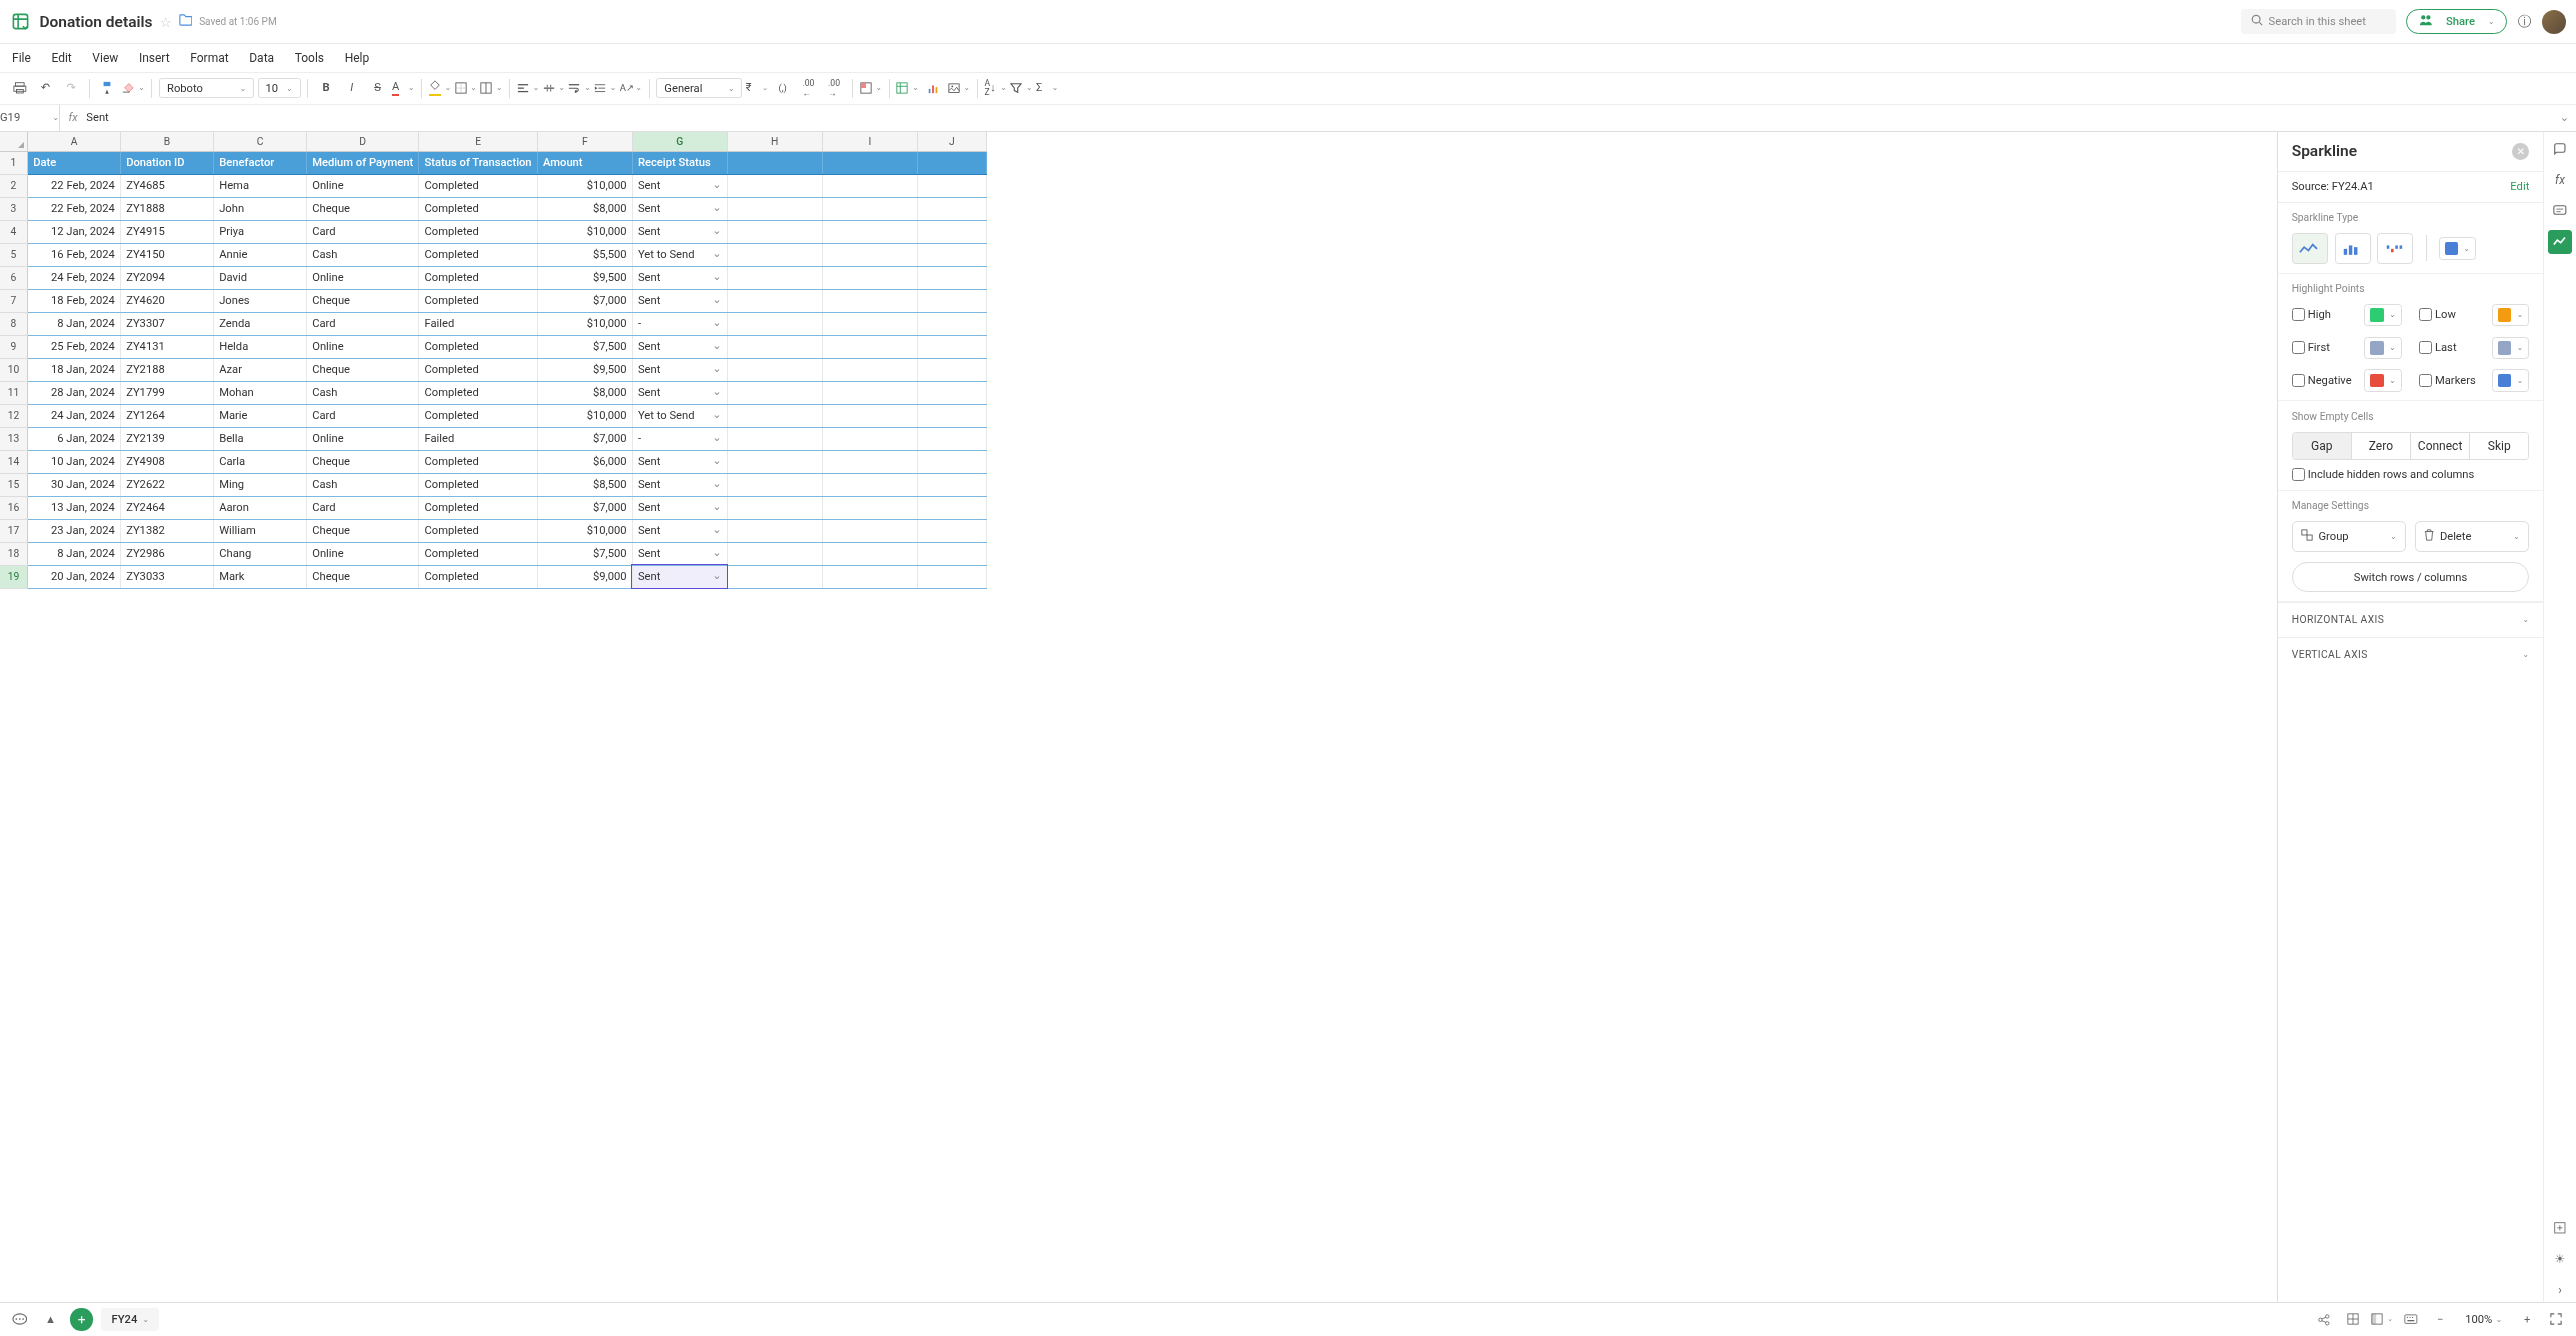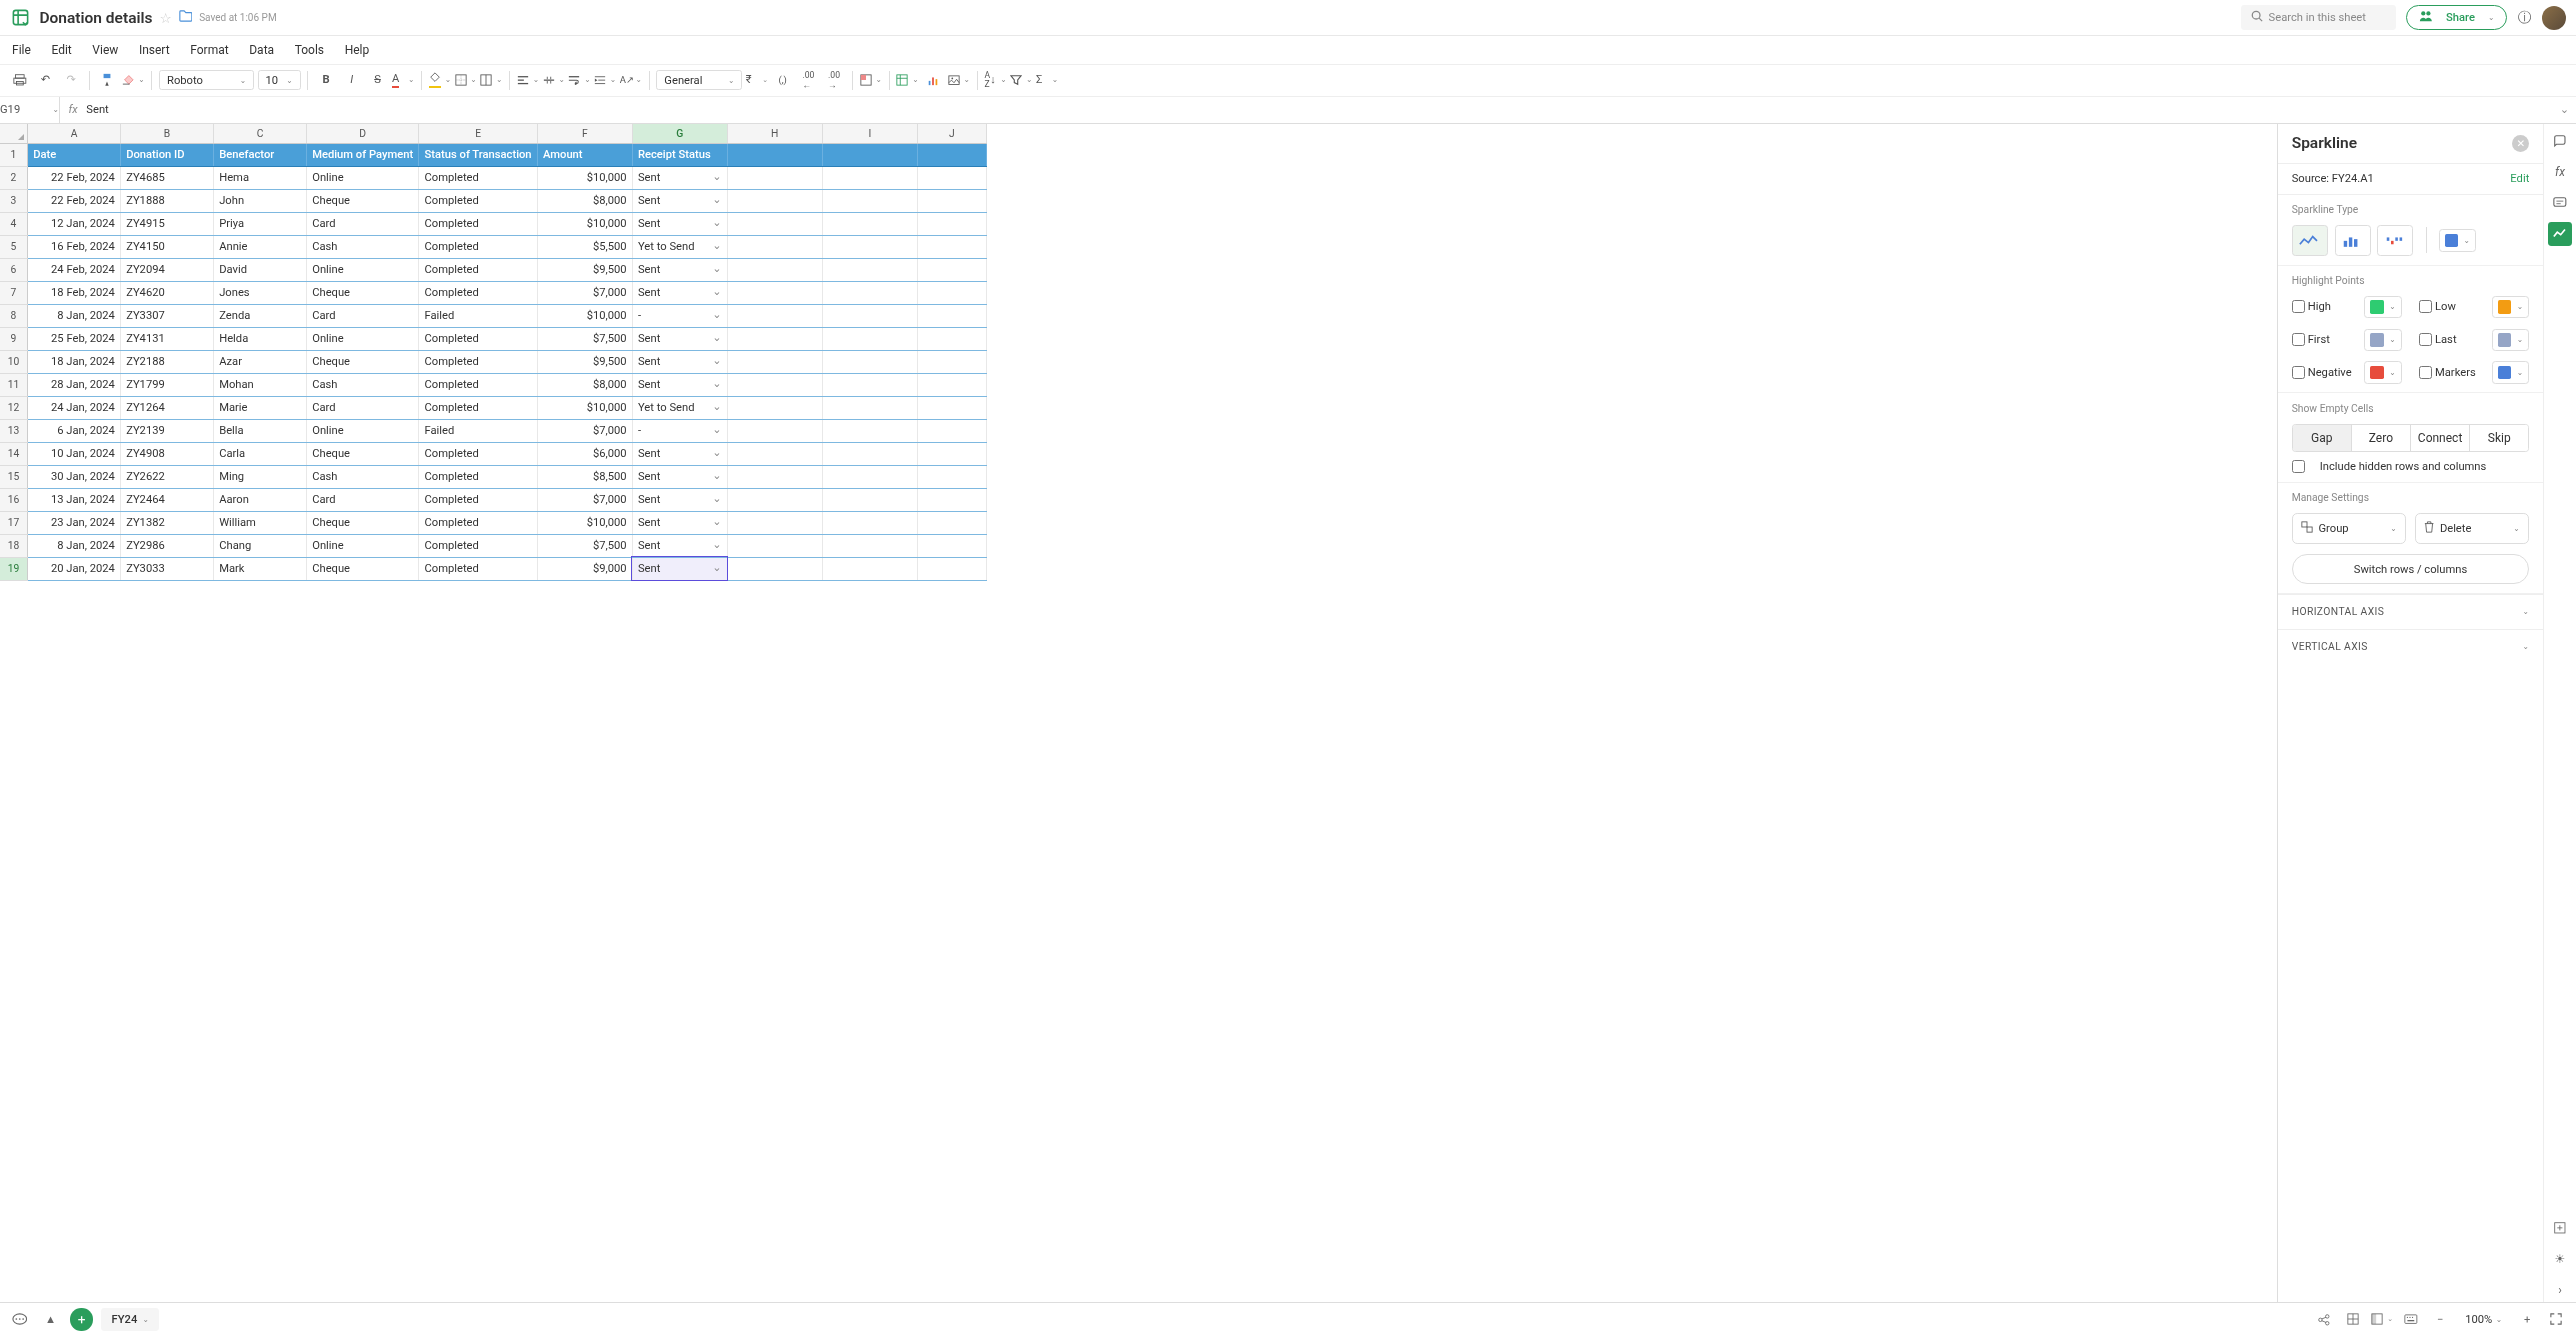--- a/index.html
+++ b/index.html
@@ -1,20 +1,20 @@
 <!DOCTYPE html>
 <html style="font-size:13.7px"><head>
 <meta charset="utf-8">
 <style>
 *{box-sizing:border-box;margin:0;padding:0;font-family:-apple-system,BlinkMacSystemFont,"Segoe UI",Roboto,sans-serif}
 body{background:#fff;font-size:11.2px;color:#333;overflow:hidden}
 .app{display:flex;flex-direction:column;height:100vh}
 
 
-.topbar{display:flex;align-items:center;padding:5.2px 10.3px;border-bottom:0.9px solid #e8e8e8;height:36px}
+.topbar{display:flex;align-items:center;padding:5.2px 10.3px;border-bottom:0.9px solid #e8e8e8;height:44px}
 .logo{width:20.6px;height:20.6px;margin-right:8.6px;display:flex;align-items:center;justify-content:center}
 .logo svg{width:19px;height:19px}
 .doc-title{font-size:15.5px;font-weight:600;color:#333;margin-right:6.9px}
 .star{color:#ccc;margin-right:6.9px;font-size:13.7px}
 .folder{color:#4a90d9;margin-right:6.9px}
 .saved{color:#999;font-size:10px}
 .topbar-right{margin-left:auto;display:flex;align-items:center;gap:10.3px}
 .search-box{display:flex;align-items:center;background:#f5f5f5;border-radius:3.4px;padding:5.2px 10.3px;width:155px;color:#888}
 .search-box .icon{margin-right:5.2px}
 .share-btn{display:flex;align-items:center;gap:13px;border:1.3px solid #2a9d5c;color:#2a9d5c;background:#fff;border-radius:17px;padding:4.3px 12px;font-weight:500;font-size:11.2px}
@@ -84,21 +84,21 @@
 .color-pick{display:flex;align-items:center;border:0.9px solid #ddd;border-radius:3.4px;padding:3.4px 5.2px;gap:5.2px}
 .swatch{width:13.7px;height:13.7px;border-radius:1.7px}
 .hl-grid{display:grid;grid-template-columns:1fr 1fr;gap:10.3px 17px}
 .hl-item{display:flex;align-items:center;gap:3px}
 .hl-item input[type=checkbox]{width:13px;height:13px}
 .hl-item label{flex:1;font-size:11.2px}
 .seg-group{display:flex;border:0.9px solid #ddd;border-radius:3.4px;overflow:hidden}
 .seg-btn{flex:1;text-align:center;padding:6px 3.4px;font-size:12px;border-right:0.9px solid #ddd;cursor:pointer;background:#fff}
 .seg-btn:last-child{border-right:none}
 .seg-btn.active{background:#f0f0f0}
-.chk-row{display:flex;align-items:center;gap:15px;margin-top:8.6px;font-size:11.2px}
+.chk-row{display:flex;align-items:center;gap:3px;margin-top:8.6px;font-size:11.2px}
 .mgmt-btns{display:flex;gap:8.6px}
 .mgmt-btn{flex:1;display:flex;align-items:center;justify-content:center;gap:5.2px;border:0.9px solid #ddd;border-radius:5.2px;padding:6.9px 8.6px;font-size:11.2px;cursor:pointer;background:#fff}
 .switch-btn{width:100%;border:0.9px solid #ddd;border-radius:17px;padding:7.7px;text-align:center;font-size:11.2px;margin-top:10.3px;cursor:pointer;background:#fff}
 .axis-row{display:flex;align-items:center;padding:10.3px 13.7px;border-top:0.9px solid #eee;font-size:10.3px;letter-spacing:0.4px;color:#555}
 .axis-row .chev{margin-left:auto}
 
 
 .bottom-bar{display:flex;align-items:center;border-top:0.9px solid #ddd;height:34px;padding:0 8.6px;gap:8.6px}
 .bb-btn{width:22.3px;height:22.3px;display:flex;align-items:center;justify-content:center;color:#666;cursor:pointer}
 .add-sheet{width:22.3px;height:22.3px;border-radius:50%;background:#2a9d5c;color:#fff;display:flex;align-items:center;justify-content:center;font-size:13.7px;cursor:pointer}

